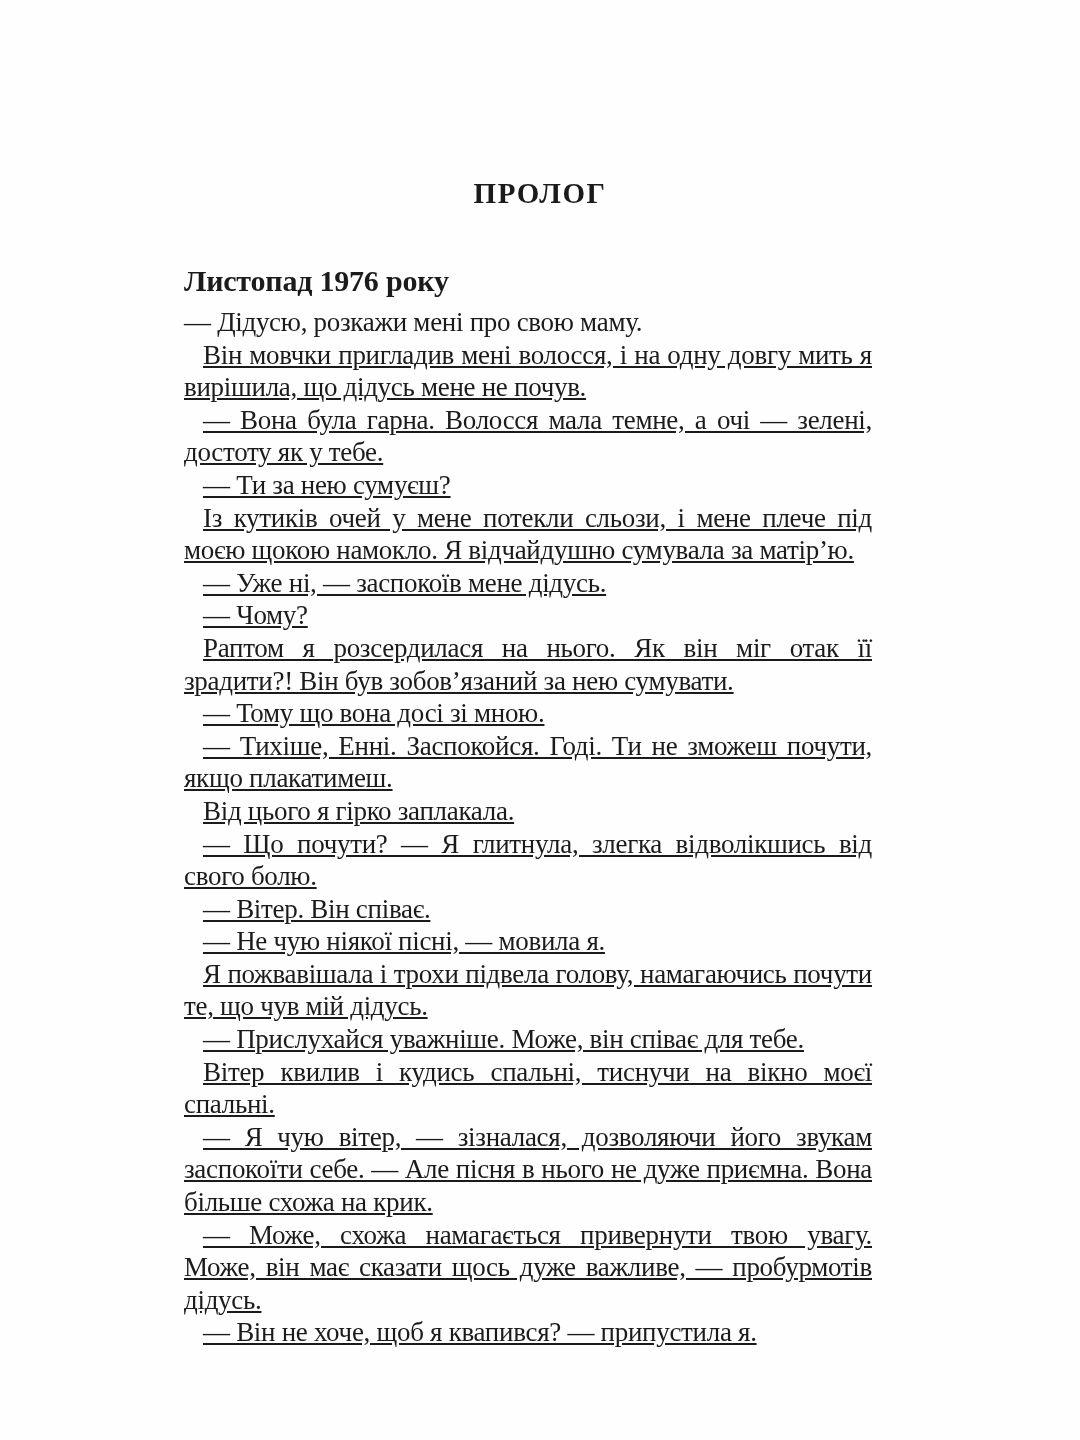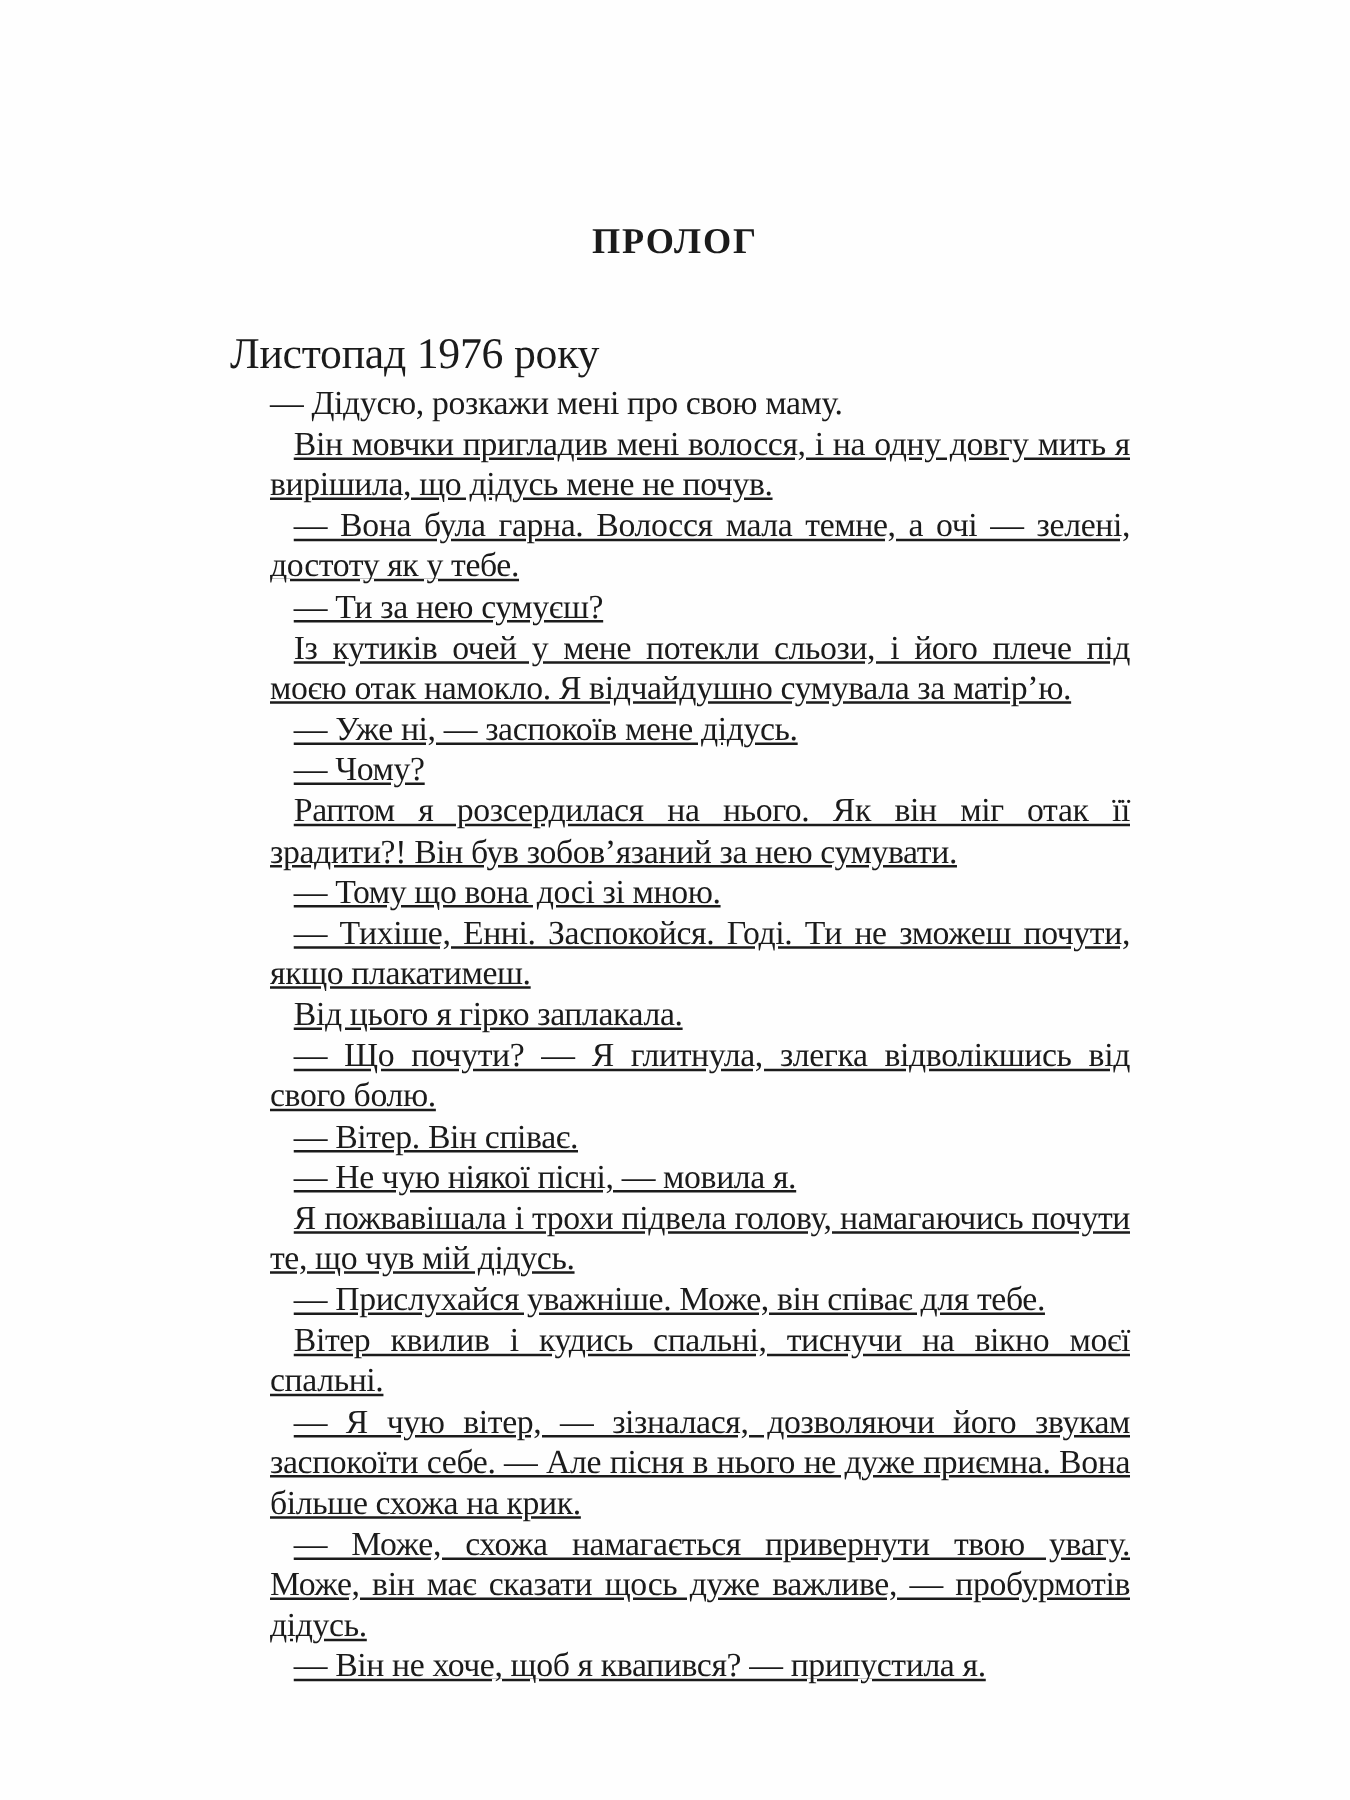--- a/index.html
+++ b/index.html
@@ -30,32 +30,31 @@
     letter-spacing: 1.5px;
     color: var(--text-color, #1b1b1b);
   }
   .section-heading {
     position: absolute;
     top: 264px;
     left: 184px;
     width: 688px;
     margin: 0;
     font-family: "Liberation Serif", serif;
-    font-size: 35px;
+    font-size: 30px;
     line-height: 1.1;
-    font-weight: 400;
+    font-weight: 700;
     letter-spacing: -0.2px;
     color: var(--text-color, #1b1b1b);
   }
   .body-text {
     position: absolute;
     top: 306px;
     left: 184px;
     width: 688px;
-    margin-left: 32px;
   }
   .body-text p.para {
     margin: 0;
     font-size: 27px;
     line-height: 32.6px;
     letter-spacing: -0.3px;
     text-align: justify;
     color: var(--text-color, #1b1b1b);
   }
   .body-text p.para.indent {
@@ -69,21 +68,21 @@
 <main class="page" style="--text-color: #1b1b1b; --page-bg: #fefefe;">
   <h1 class="chapter-title">ПРОЛОГ</h1>
 
   <h2 class="section-heading">Листопад 1976 року</h2>
 
   <div class="body-text">
       <p class="para">— Дідусю, розкажи мені про свою маму.</p>
       <p class="para indent">Він мовчки пригладив мені волосся, і на одну довгу мить я вирішила, що дідусь мене не почув.</p>
       <p class="para indent">— Вона була гарна. Волосся мала темне, а очі — зелені, достоту як у тебе.</p>
       <p class="para indent">— Ти за нею сумуєш?</p>
-      <p class="para indent">Із кутиків очей у мене потекли сльози, і його плече під моєю отак намокло. Я відчайдушно сумувала за матір’ю.</p>
+      <p class="para indent">Із кутиків очей у мене потекли сльози, і мене плече під моєю щокою намокло. Я відчайдушно сумувала за матір’ю.</p>
       <p class="para indent">— Уже ні, — заспокоїв мене дідусь.</p>
       <p class="para indent">— Чому?</p>
       <p class="para indent">Раптом я розсердилася на нього. Як він міг отак її зрадити?! Він був зобов’язаний за нею сумувати.</p>
       <p class="para indent">— Тому що вона досі зі мною.</p>
       <p class="para indent">— Тихіше, Енні. Заспокойся. Годі. Ти не зможеш почути, якщо плакатимеш.</p>
       <p class="para indent">Від цього я гірко заплакала.</p>
       <p class="para indent">— Що почути? — Я глитнула, злегка відволікшись від свого болю.</p>
       <p class="para indent">— Вітер. Він співає.</p>
       <p class="para indent">— Не чую ніякої пісні, — мовила я.</p>
       <p class="para indent">Я пожвавішала і трохи підвела голову, намагаючись почути те, що чув мій дідусь.</p>

